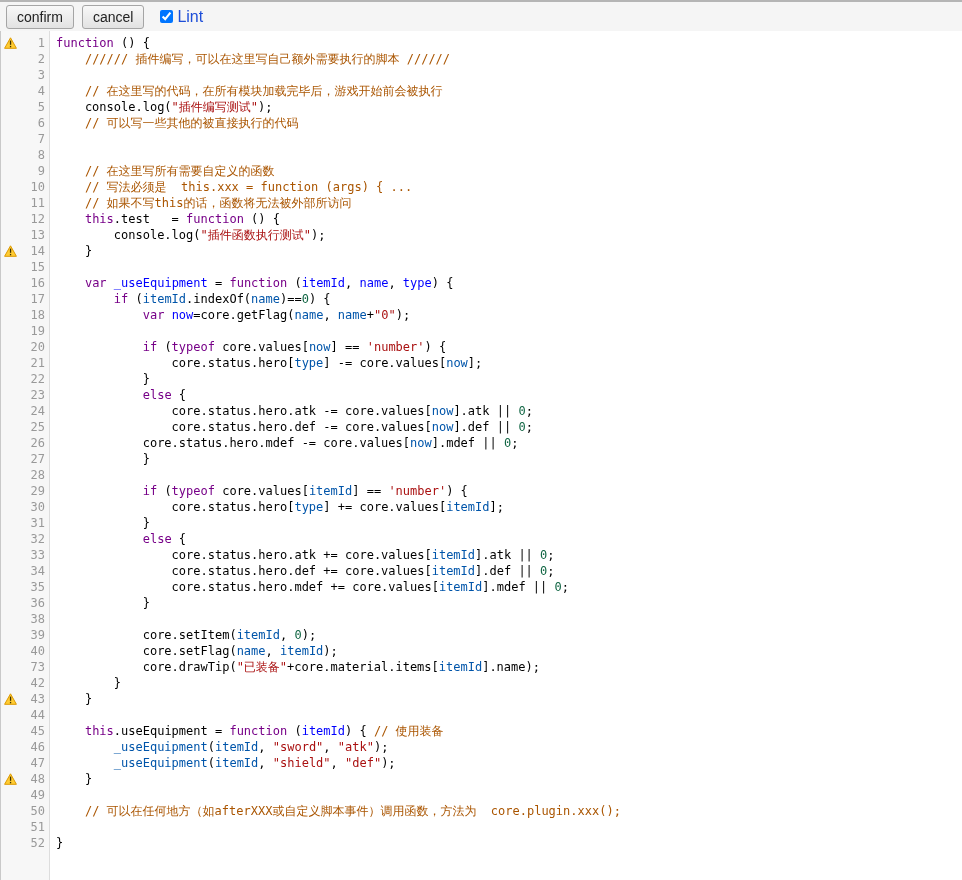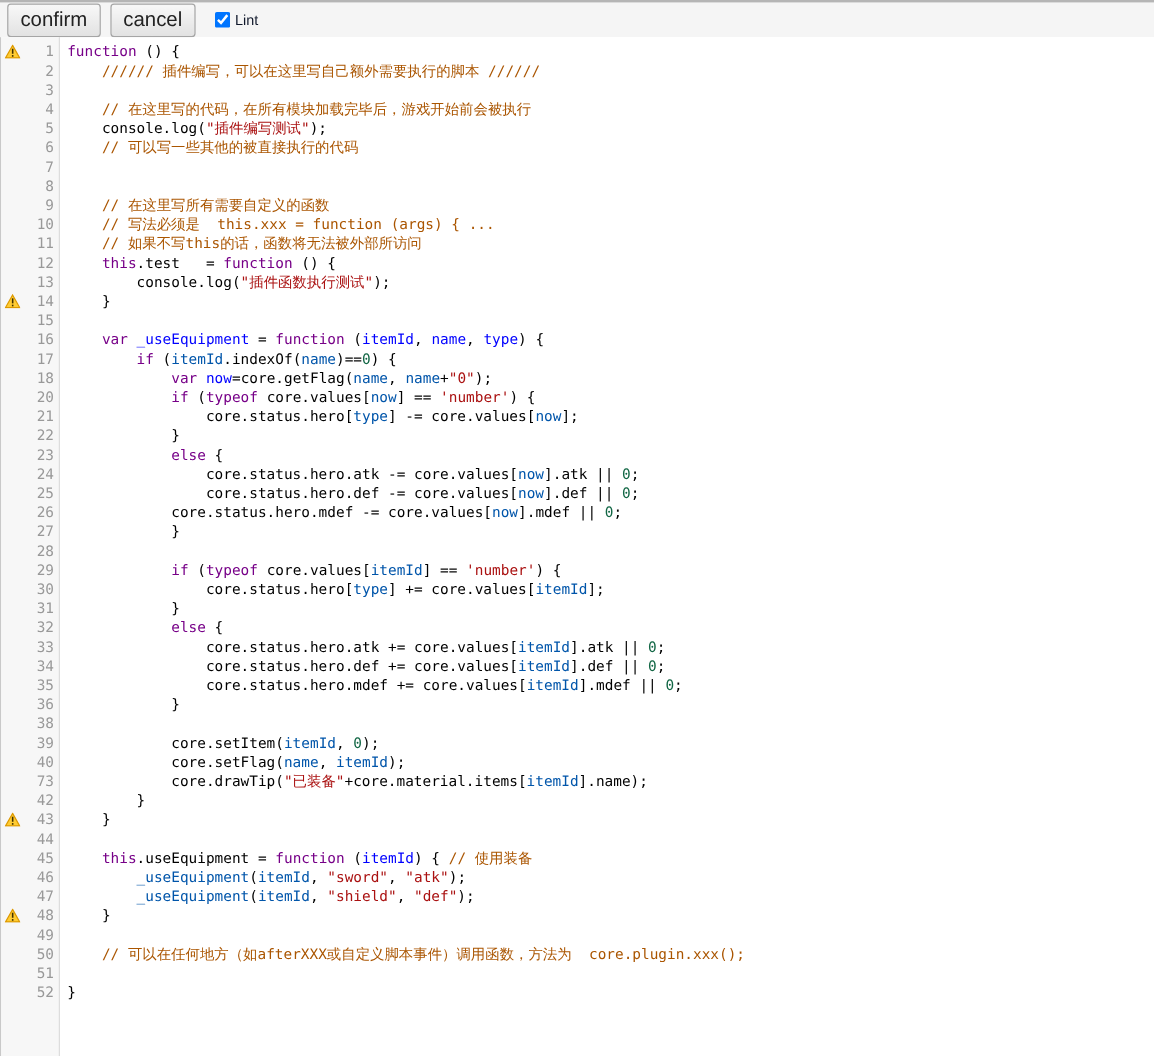--- a/index.html
+++ b/index.html
@@ -6,27 +6,27 @@
   body { background:#fff; font-family:"Liberation Sans", sans-serif; }
   .screen { width:962px; height:880px; background:#fff; overflow:hidden; position:relative; }
 
   
   .toolbar {
     height:31px; background:#f5f5f5;
     border-top:2px solid #b5b5b5;
     display:flex; align-items:center; padding-left:6px; gap:8px;
   }
   .btn {
-    font-family:"Liberation Sans", sans-serif; font-size:17px; color:#222;
+    font-family:"Liberation Sans", sans-serif; font-size:14px; color:#222;
     padding:3px 10px; border:1px solid #a5a5a5; border-radius:3px;
     background:linear-gradient(#f8f8f8,#e2e2e2); cursor:pointer;
   }
   .lint-wrap { display:flex; align-items:center; gap:4px; margin-left:8px; }
   .lint-wrap input { width:13px; height:13px; }
-  .lint-label { font-size:12px; color:#0f172a; }
+  .lint-label { font-size:16px; color:#1d4ed8; }
 
   
   .editor {
     position:relative; height:849px; background:#fff;
     border-left:1px solid #c9c9c9;
     font-family:"DejaVu Sans Mono","Liberation Mono",monospace;
     font-size:12px; line-height:16px;
   }
   .gutter-bg {
     position:absolute; left:0; top:0; bottom:0; width:49px;
@@ -164,20 +164,25 @@
           <span class="lnum">17</span>
           <span class="code"><span class="tk-p">        </span><span class="tk-k">if</span><span class="tk-p"> (</span><span class="tk-v2">itemId</span><span class="tk-p">.indexOf(</span><span class="tk-v2">name</span><span class="tk-p">)==</span><span class="tk-n">0</span><span class="tk-p">) {</span></span>
         </div>
         <div class="row">
           <span class="marker"></span>
           <span class="lnum">18</span>
           <span class="code"><span class="tk-p">            </span><span class="tk-k">var</span><span class="tk-p"> </span><span class="tk-d">now</span><span class="tk-p">=core.getFlag(</span><span class="tk-v2">name</span><span class="tk-p">, </span><span class="tk-v2">name</span><span class="tk-p">+</span><span class="tk-s">"0"</span><span class="tk-p">);</span></span>
         </div>
         <div class="row">
           <span class="marker"></span>
+          <span class="lnum">19</span>
+          <span class="code">&nbsp;</span>
+        </div>
+        <div class="row">
+          <span class="marker"></span>
           <span class="lnum">20</span>
           <span class="code"><span class="tk-p">            </span><span class="tk-k">if</span><span class="tk-p"> (</span><span class="tk-k">typeof</span><span class="tk-p"> core.values[</span><span class="tk-v2">now</span><span class="tk-p">] == </span><span class="tk-s">'number'</span><span class="tk-p">) {</span></span>
         </div>
         <div class="row">
           <span class="marker"></span>
           <span class="lnum">21</span>
           <span class="code"><span class="tk-p">                core.status.hero[</span><span class="tk-v2">type</span><span class="tk-p">] -= core.values[</span><span class="tk-v2">now</span><span class="tk-p">];</span></span>
         </div>
         <div class="row">
           <span class="marker"></span>

